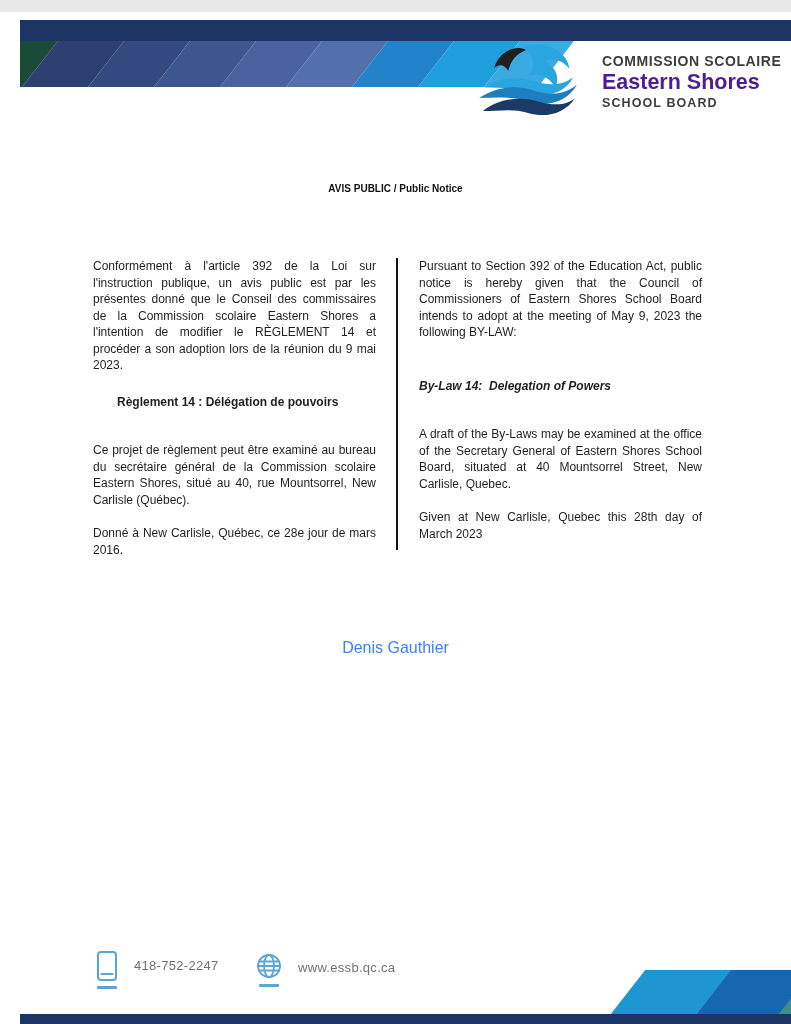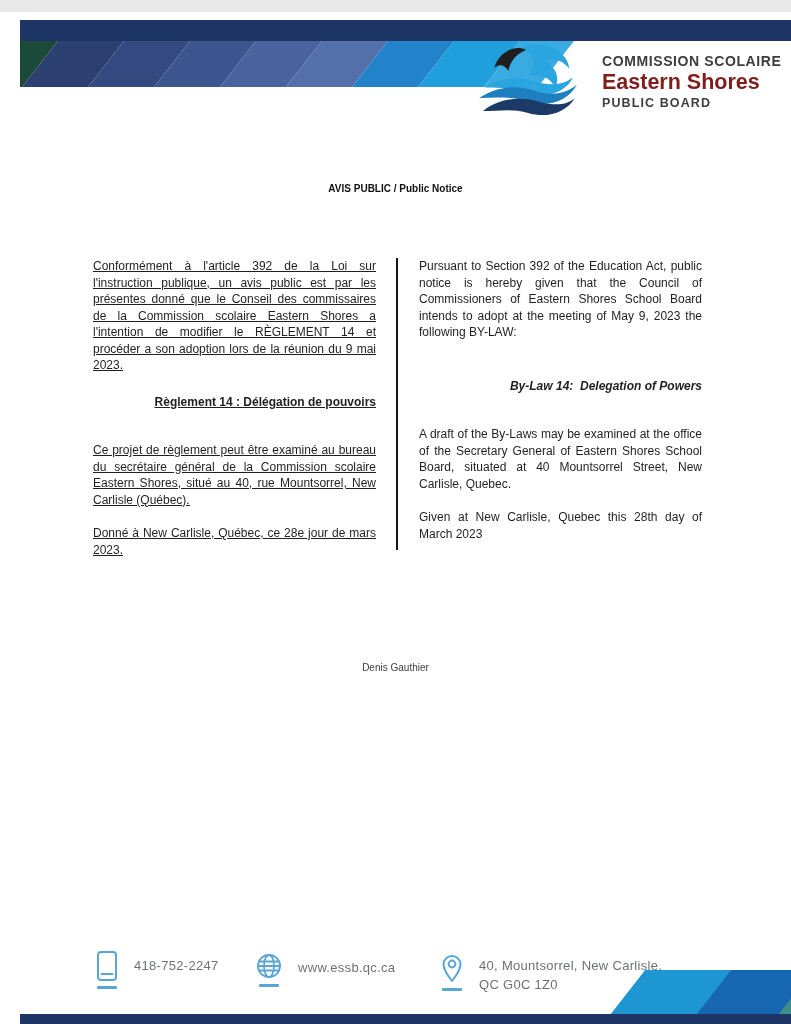--- a/index.html
+++ b/index.html
@@ -21,43 +21,43 @@
   .s5 { left:218px;  background:#4a629e; }
   .s6 { left:284px;  background:#5470ab; }
   .s7 { left:350px;  background:#2282ca; }
   .s8 { left:416px;  background:#1f9fdb; }
   .s9 { left:482px;  width:54px; background:#39abe2; }
 
   .logo { position:absolute; left:468px; top:30px; display:flex; align-items:center; gap:12px; background:transparent; }
   .logo-waves { width:122px; height:78px; }
   .logo-text { display:flex; flex-direction:column; }
   .logo-l1 { font-size:14px; font-weight:bold; color:#3d3d3d; letter-spacing:0.6px; }
-  .logo-l2 { font-size:21.5px; font-weight:bold; color:#7f1d1d; margin-top:1px; }
+  .logo-l2 { font-size:21.5px; font-weight:bold; color:#4c1d95; margin-top:1px; }
   .logo-l3 { font-size:12.5px; font-weight:bold; color:#3d3d3d; letter-spacing:1.1px; margin-top:1px; }
 
   
   .title { position:absolute; left:0; right:0; top:171px; text-align:center;
            font-size:10px; font-weight:bold; color:#111; }
 
   
   .col { position:absolute; top:246px; width:283px; font-size:12px; line-height:16.5px;
          text-align:justify; }
-  .col-left  { left:93px;text-decoration:underline; }
+  .col-left  { left:93px; }
   .col-right { left:419px; }
   .divider { position:absolute; left:396px; top:246px; width:2px; height:292px; background:#141414; }
   .col p { margin:0; }
-  .col .heading { font-weight:bold; text-align:right; }
+  .col .heading { font-weight:bold; text-align:left; }
   .col-left  .heading { margin-top:20px;padding-left:24px; }
   .col-right .heading { margin-top:37px; font-style:italic; }
   .col .para2 { margin-top:32px; }
   .col .para3 { margin-top:17px; }
 
   
-  .signature { position:absolute; left:0; right:0; top:646px; text-align:center;
-               font-size:10px; line-height:19px; color:#404040; }
+  .signature { position:absolute; left:0; right:0; top:626px; text-align:center;
+               font-size:16px; line-height:19px; color:#3b82f6; }
 
   
   .f-item { position:absolute; display:flex; gap:15px; align-items:flex-start;
             color:#6e7174; font-size:13px; letter-spacing:0.3px; }
   .f-phone { left:95px;  top:938px; }
   .f-web   { left:255px; top:940px;text-align:center; }
   .f-addr  { left:440px; top:942px; }
   .icon-wrap { display:flex; flex-direction:column; align-items:center; }
   .icon-underline { width:20px; height:3px; background:#5aa5d3; margin-top:4px; border-radius:1px; }
   .f-label { margin-top:8px; }
@@ -94,31 +94,31 @@
     <svg class="logo-waves" viewBox="0 0 130 82" xmlns="http://www.w3.org/2000/svg">
       <path d="M28 27 C33 9 51 2 62 8 C52 12 46 18 43 30 C38 23 33 23 28 27 Z" fill="#1f1f1f"></path>
       <path d="M58 5 C82 -3 106 9 108 28 C100 18 90 16 82 20 C94 26 98 38 93 48 C87 36 75 32 63 36 C73 27 72 13 58 5 Z" fill="#2aa5e0"></path>
       <path d="M18 48 C34 37 52 35 70 41 C88 47 102 45 112 37 C104 53 86 59 68 53 C50 47 32 49 18 48 Z" fill="#2aa5e0"></path>
       <path d="M12 59 C30 47 50 45 70 51 C90 57 104 55 116 45 C106 63 86 69 66 63 C46 57 28 59 12 59 Z" fill="#1e7fc0"></path>
       <path d="M16 73 C34 59 56 57 76 63 C94 68 106 66 114 59 C104 75 84 81 64 75 C48 70 32 73 16 73 Z" fill="#1b3a66"></path>
     </svg>
     <div class="logo-text">
       <div class="logo-l1">COMMISSION SCOLAIRE</div>
       <div class="logo-l2">Eastern Shores</div>
-      <div class="logo-l3">PUBLIC BOARD</div>
+      <div class="logo-l3">SCHOOL BOARD</div>
     </div>
   </div>
 
   <div class="title">AVIS PUBLIC / Public Notice</div>
 
   <div class="col col-left">
     <p class="para1">Conformément à l'article 392 de la Loi sur l'instruction publique, un avis public est par les présentes donné que le Conseil des commissaires de la Commission scolaire Eastern Shores a l'intention de modifier le RÈGLEMENT 14 et procéder a son adoption lors de la réunion du 9 mai 2023.</p>
     <p class="heading">Règlement 14 : Délégation de pouvoirs</p>
     <p class="para2">Ce projet de règlement peut être examiné au bureau du secrétaire général de la Commission scolaire Eastern Shores, situé au 40, rue Mountsorrel, New Carlisle (Québec).</p>
-    <p class="para3">Donné à New Carlisle, Québec, ce 28e jour de mars 2023.</p>
+    <p class="para3">Donné à New Carlisle, Québec, ce 28e jour de mars 2016.</p>
   </div>
 
   <div class="divider"></div>
 
   <div class="col col-right">
     <p class="para1">Pursuant to Section 392 of the Education Act, public notice is hereby given that the Council of Commissioners of Eastern Shores School Board intends to adopt at the meeting of May 9, 2023 the following BY-LAW:</p>
     <p class="heading">By-Law 14:&nbsp; Delegation of Powers</p>
     <p class="para2">A draft of the By-Laws may be examined at the office of the Secretary General of Eastern Shores School Board, situated at 40 Mountsorrel Street, New Carlisle, Quebec.</p>
     <p class="para3">Given at New Carlisle, Quebec this 28th day of March 2023</p>
   </div>
@@ -145,33 +145,20 @@
         <ellipse cx="14" cy="14" rx="5" ry="11"></ellipse>
         <line x1="4" y1="9.5" x2="24" y2="9.5"></line>
         <line x1="3" y1="14" x2="25" y2="14"></line>
         <line x1="4" y1="18.5" x2="24" y2="18.5"></line>
       </svg>
       <div class="icon-underline"></div>
     </div>
     <div class="f-label">www.essb.qc.ca</div>
   </div>
 
-  <div class="f-item f-addr">
-    <div class="icon-wrap">
-      <svg class="f-icon" width="24" height="30" viewBox="0 0 24 30" xmlns="http://www.w3.org/2000/svg">
-        <path d="M12 2 C7.2 2 3.5 5.7 3.5 10.2 C3.5 16.2 12 27 12 27 C12 27 20.5 16.2 20.5 10.2 C20.5 5.7 16.8 2 12 2 Z"></path>
-        <circle cx="12" cy="10" r="3.4"></circle>
-      </svg>
-      <div class="icon-underline"></div>
-    </div>
-    <div class="f-label">
-      <div>40, Mountsorrel, New Carlisle,</div>
-      <div>QC G0C 1Z0</div>
-    </div>
-  </div>
 
   <div class="bottom-deco">
     <div class="deco deco-bright"></div>
     <div class="deco deco-teal"></div>
     <div class="deco deco-dark"></div>
   </div>
   <div class="bottom-bar"></div>
 
 </div>
 

